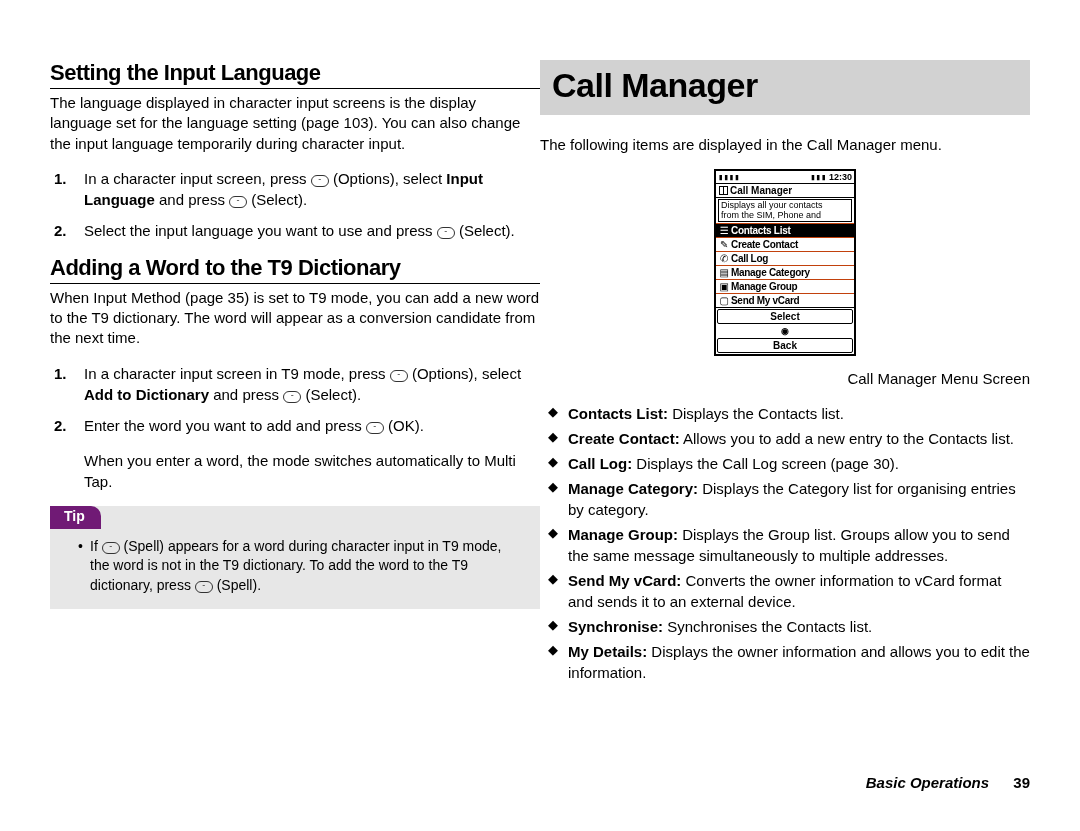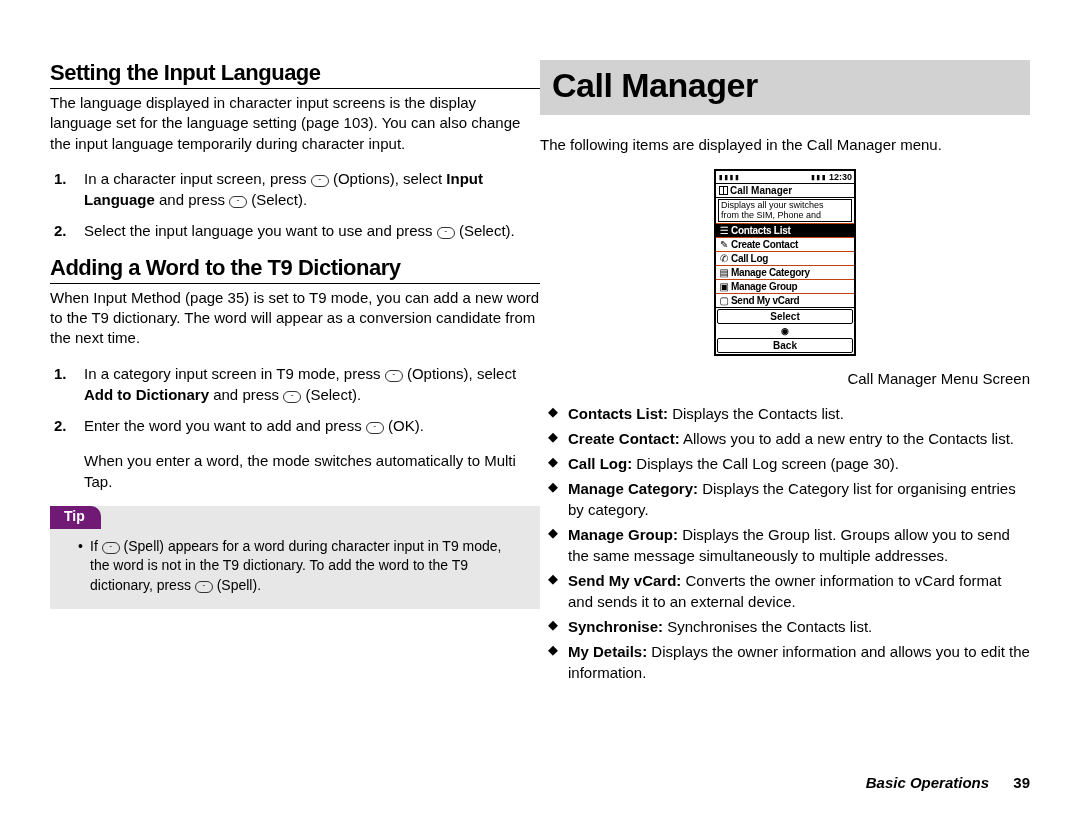--- a/index.html
+++ b/index.html
@@ -235,21 +235,21 @@
         <span>Select the input language you want to use and press </span><span class="softkey"></span><span> (Select).</span>
       </li>
     </ol>
 
     <h2 class="section-head">Adding a Word to the T9 Dictionary</h2>
     <p class="body">When Input Method (page 35) is set to T9 mode, you can add a new word to the T9 dictionary. The word will appear as a conversion candidate from the next time.</p>
 
     <ol class="numbered">
       <li>
         <span class="num">1.</span>
-        <span>In a category input screen in T9 mode, press </span><span class="softkey"></span><span> (Options), select </span><b>Add to Dictionary</b><span> and press </span><span class="softkey"></span><span> (Select).</span>
+        <span>In a character input screen in T9 mode, press </span><span class="softkey"></span><span> (Options), select </span><b>Add to Dictionary</b><span> and press </span><span class="softkey"></span><span> (Select).</span>
       </li>
       <li>
         <span class="num">2.</span>
         <span>Enter the word you want to add and press </span><span class="softkey"></span><span> (OK).</span>
       </li>
     </ol>
     <p class="sub-para">When you enter a word, the mode switches automatically to Multi Tap.</p>
 
     <div class="tip-box">
       <div class="tip-label">Tip</div>
@@ -276,21 +276,21 @@
           <span class="sig">▮▮▮▮</span>
           <span><span class="batt">▮▮▮</span> <span>12:30</span></span>
         </div>
         <div class="ps-title">
           <svg width="9" height="9">
               <rect x="0.5" y="0.5" width="8" height="8" fill="none" stroke="#000"></rect>
               <line x1="4.5" y1="0.5" x2="4.5" y2="8.5" stroke="#000"></line>
             </svg><span>Call Manager</span>
         </div>
         <div class="ps-desc">
-          <div>Displays all your switches</div>
+          <div>Displays all your contacts</div>
           <div>from the SIM, Phone and</div>
         </div>
         <div class="ps-item sel"><span class="mico">☰</span><span>Contacts List</span></div>
         <div class="ps-item"><span class="mico">✎</span><span>Create Contact</span></div>
         <div class="ps-item"><span class="mico">✆</span><span>Call Log</span></div>
         <div class="ps-item"><span class="mico">▤</span><span>Manage Category</span></div>
         <div class="ps-item"><span class="mico">▣</span><span>Manage Group</span></div>
         <div class="ps-item"><span class="mico">▢</span><span>Send My vCard</span></div>
         <div class="ps-soft">
           <div>Select</div>

